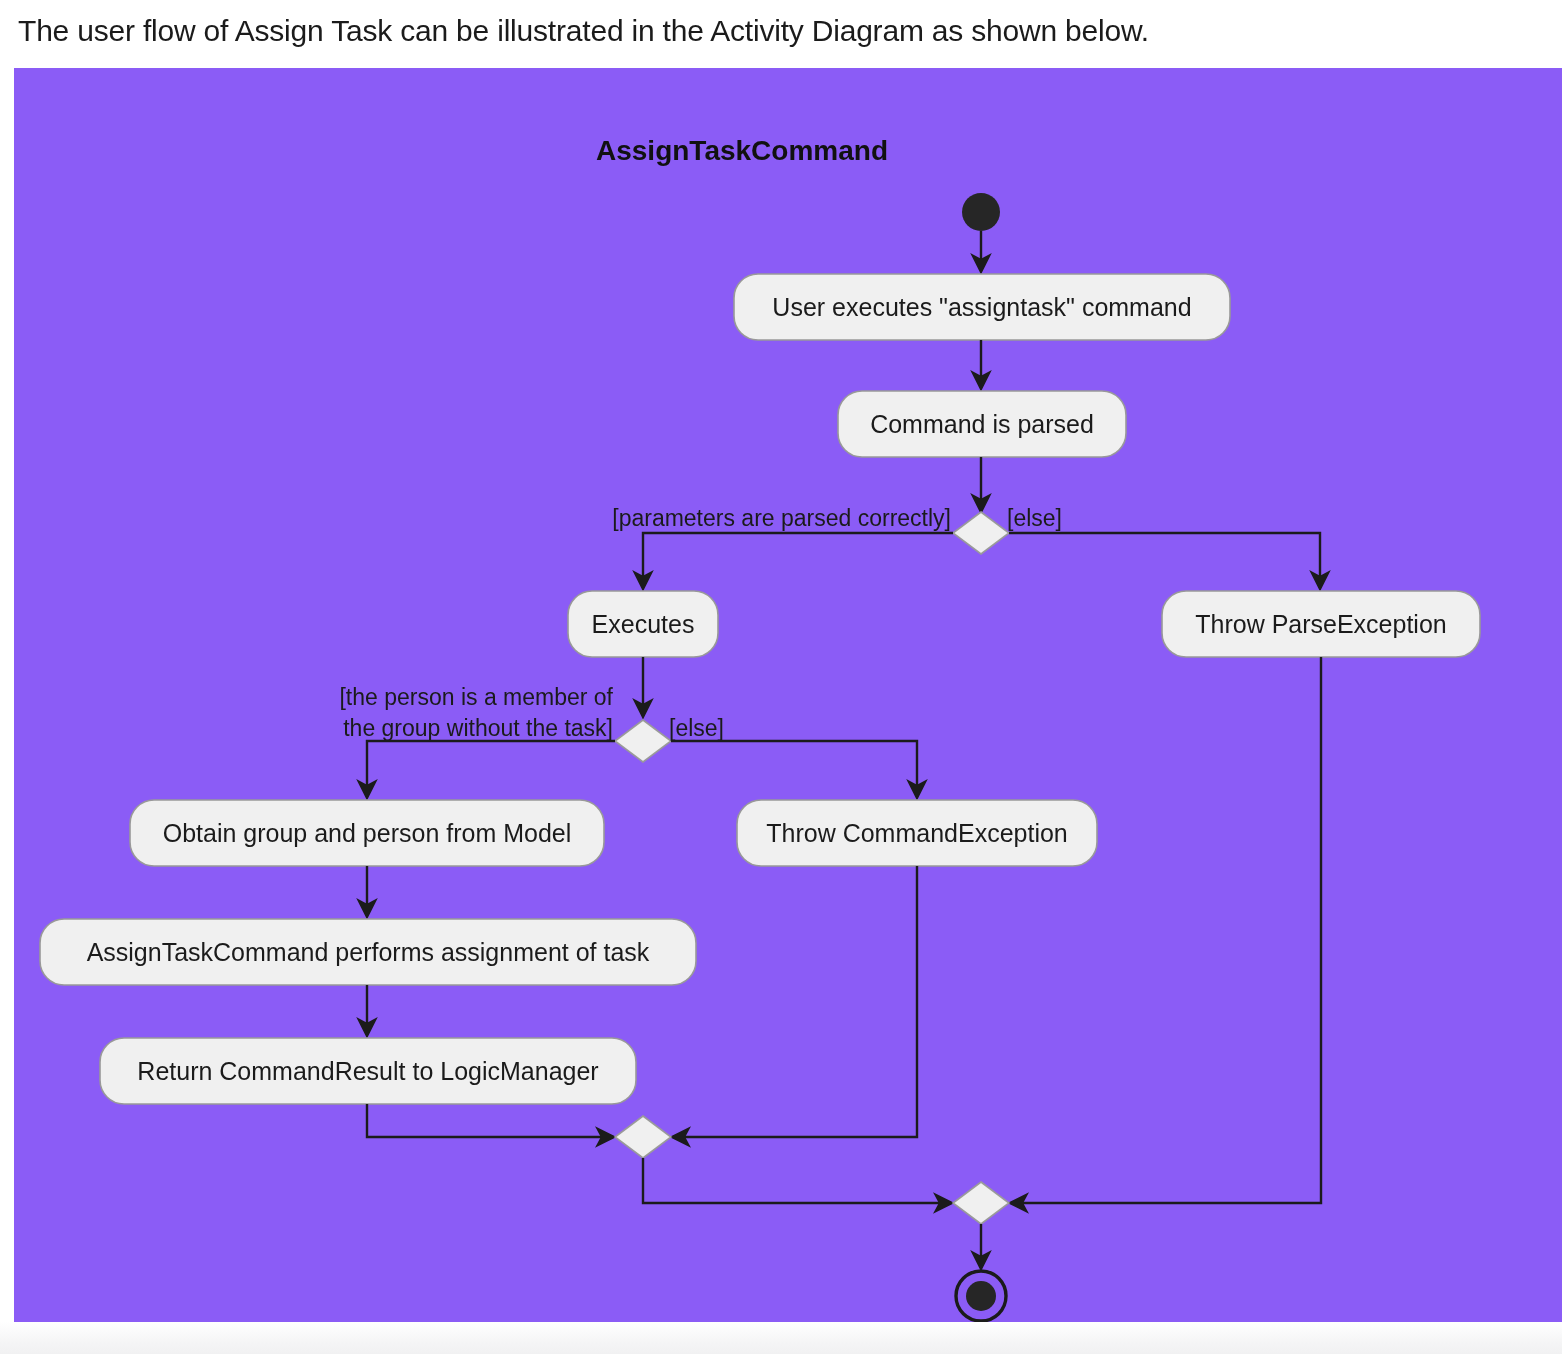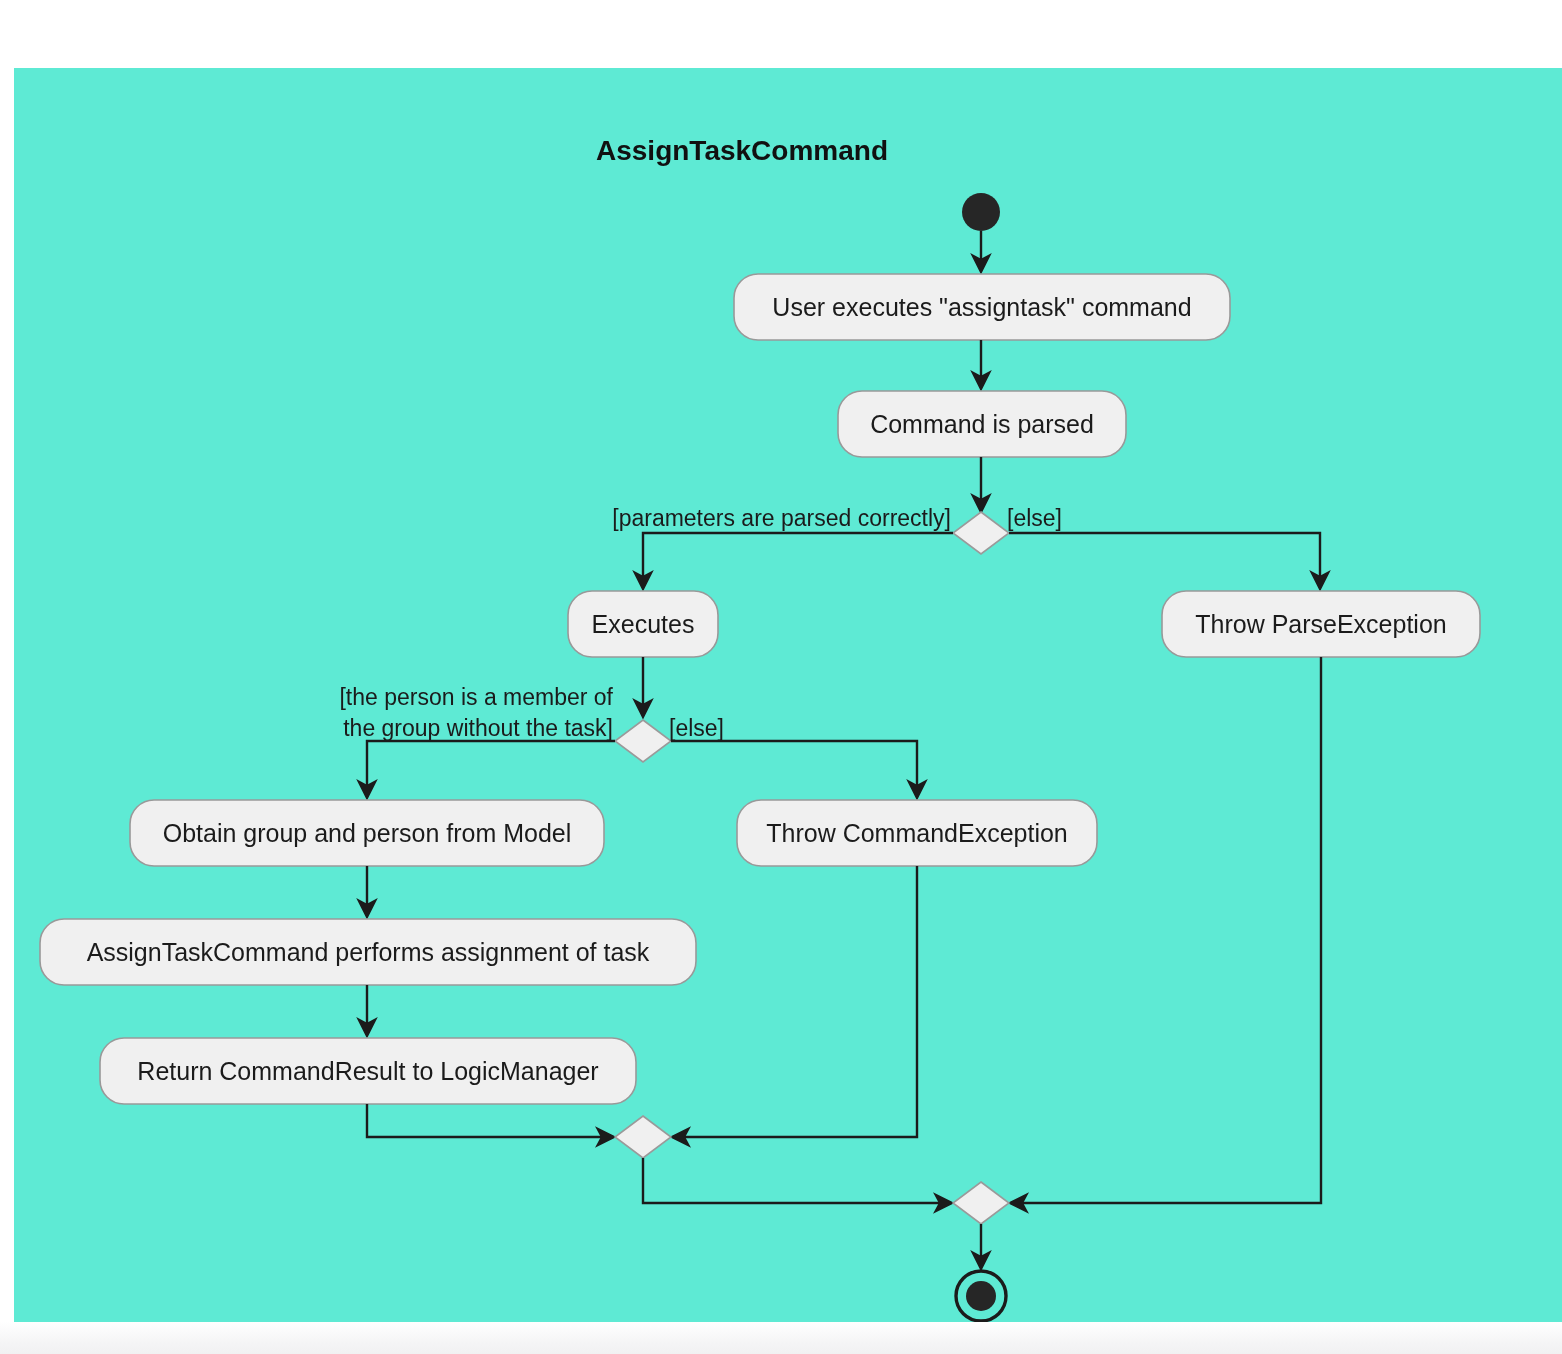--- a/index.html
+++ b/index.html
@@ -30,21 +30,21 @@
     font-family: "Liberation Sans", sans-serif;
     letter-spacing: -0.2px;
     white-space: nowrap;
   }
   #diagram-wrap {
     position: absolute;
     left: 0;
     top: 68px;
     width: 1562px;
     height: 1258px;
-    background: #5eead4;
+    background: #8b5cf6;
   }
   #bottom-fade {
     position: absolute;
     left: 0;
     bottom: 0;
     width: 1562px;
     height: 32px;
     background: linear-gradient(to bottom, #ffffff 0%, #f4f4f5 70%, #f1f1f2 100%);
   }
   #left-rail {
@@ -92,20 +92,21 @@
   }
   .start-dot { fill: #262626; }
   .end-ring { fill: none; stroke: #1b1b1b; stroke-width: 3.4; }
   .end-dot { fill: #262626; }
 </style>
 </head>
 <body>
 
 <div id="page">
 
+  <div id="intro-text">The user flow of Assign Task can be illustrated in the Activity Diagram as shown below.</div>
 
   <div id="diagram-wrap">
     <svg width="1562" height="1258" viewBox="0 0 1562 1258" xmlns="http://www.w3.org/2000/svg">
 
       <defs>
         <marker id="arrow" viewBox="0 0 12 12" refX="10" refY="6" markerWidth="9" markerHeight="9" orient="auto-start-reverse">
           <path d="M 0 0 L 12 6 L 0 12 L 3.2 6 z" fill="#1b1b1b"></path>
         </marker>
       </defs>
 

